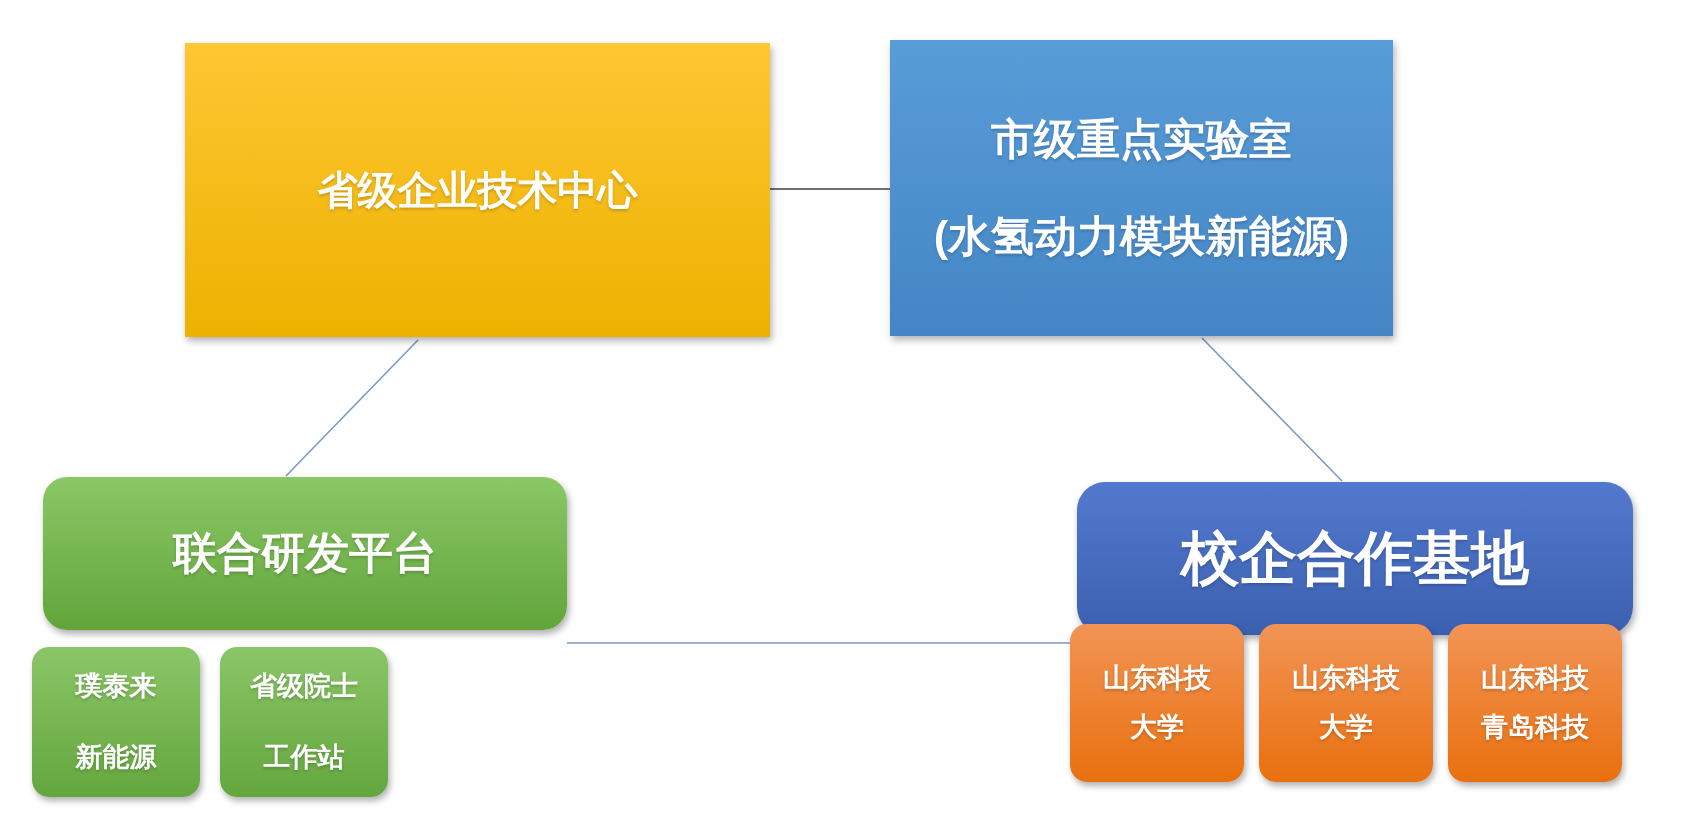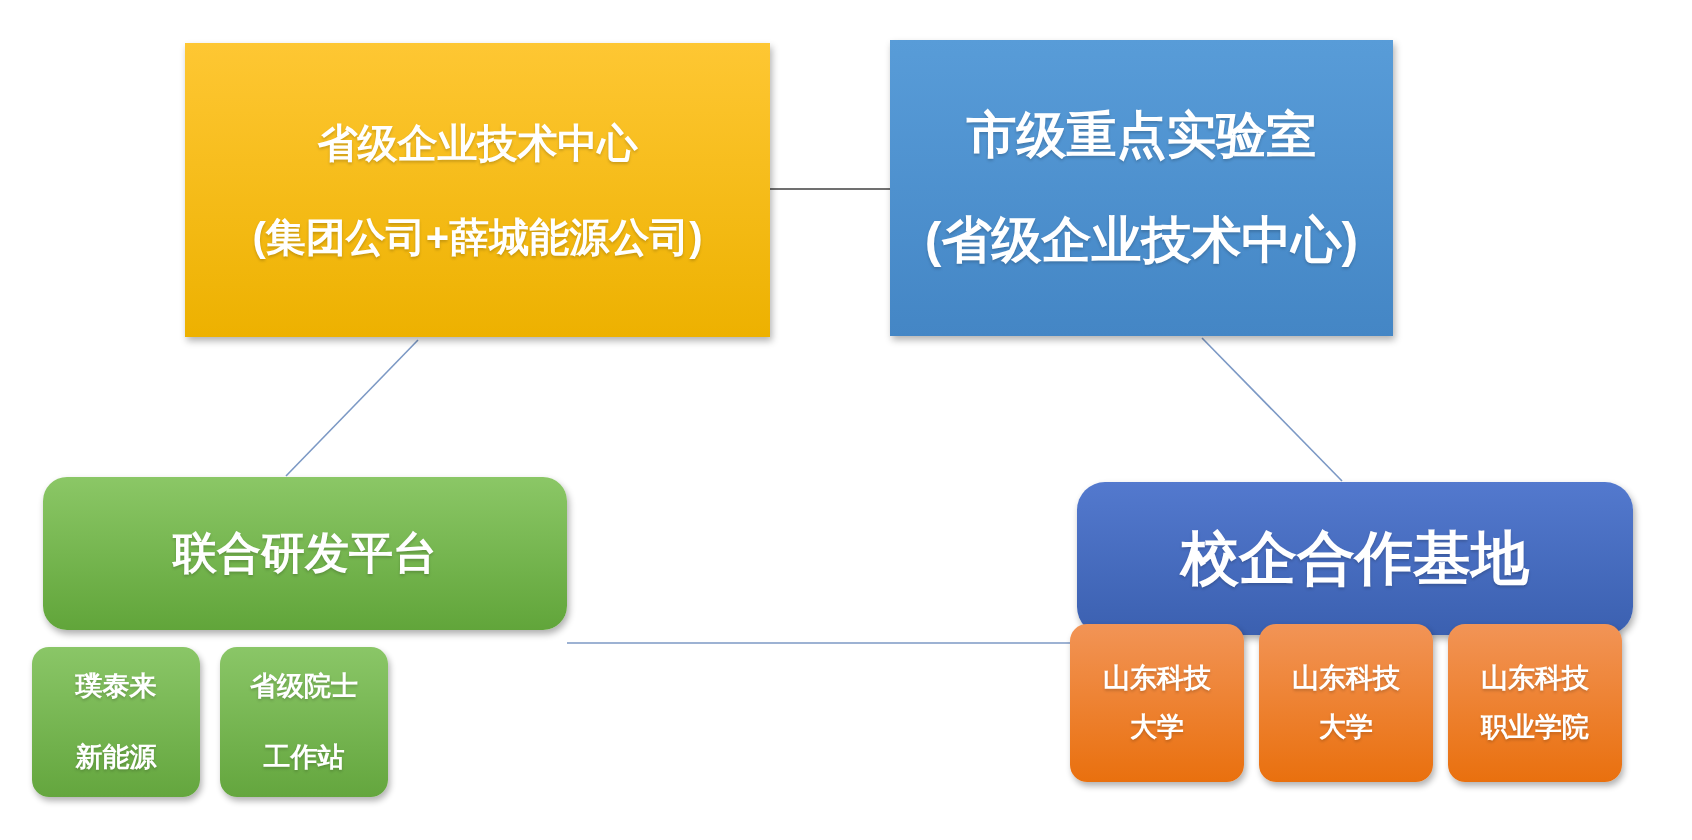--- a/index.html
+++ b/index.html
@@ -38,21 +38,21 @@
     background: linear-gradient(180deg, #FEC733 0%, #EDB100 100%);
     box-shadow: 2px 4px 7px rgba(0,0,0,0.30);
     row-gap: 48px;
     font-size: 40px;
   }
   .blue-top {
     left: 890px; top: 40px; width: 503px; height: 296px;
     background: linear-gradient(180deg, #589CD8 0%, #4486C5 100%);
     box-shadow: 2px 4px 7px rgba(0,0,0,0.30);
     row-gap: 48px;
-    font-size: 50px;
+    font-size: 43px;
   }
   
   .green-main {
     left: 43px; top: 477px; width: 524px; height: 153px;
     border-radius: 24px;
     background: linear-gradient(180deg, #8BC766 0%, #61A53A 100%);
     box-shadow: 2px 4px 7px rgba(0,0,0,0.32);
     font-size: 44px;
   }
   .blue-main {
@@ -94,26 +94,25 @@
 
   <svg class="connectors" viewBox="0 0 1692 840" xmlns="http://www.w3.org/2000/svg">
     <line x1="770" y1="189" x2="890" y2="189" stroke="#404040" stroke-width="1.6"></line>
     <line x1="418" y1="340" x2="286" y2="476" stroke="#7C99C5" stroke-width="1.6"></line>
     <line x1="1202" y1="338" x2="1342" y2="481" stroke="#7C99C5" stroke-width="1.6"></line>
     <line x1="567" y1="643" x2="1072" y2="643" stroke="#7C99C5" stroke-width="1.4"></line>
   </svg>
 
   <div class="node gold">
     <div class="t-line">省级企业技术中心</div>
-    <div class="t-line">(集团公司+薛城能源公司)</div>
   </div>
 
   <div class="node blue-top">
     <div class="t-line">市级重点实验室</div>
-    <div class="t-line">(省级企业技术中心)</div>
+    <div class="t-line">(水氢动力模块新能源)</div>
   </div>
 
   <div class="node green-main">
     <div class="t-line">联合研发平台</div>
   </div>
 
   <div class="node green-sub gs1">
     <div class="t-line">璞泰来</div>
     <div class="t-line">新能源</div>
   </div>
@@ -133,16 +132,16 @@
     <div class="t-line">大学</div>
   </div>
 
   <div class="node orange-sub os2">
     <div class="t-line">山东科技</div>
     <div class="t-line">大学</div>
   </div>
 
   <div class="node orange-sub os3">
     <div class="t-line">山东科技</div>
-    <div class="t-line">职业学院</div>
+    <div class="t-line">青岛科技</div>
   </div>
 
 </div>
 
 </body></html>

